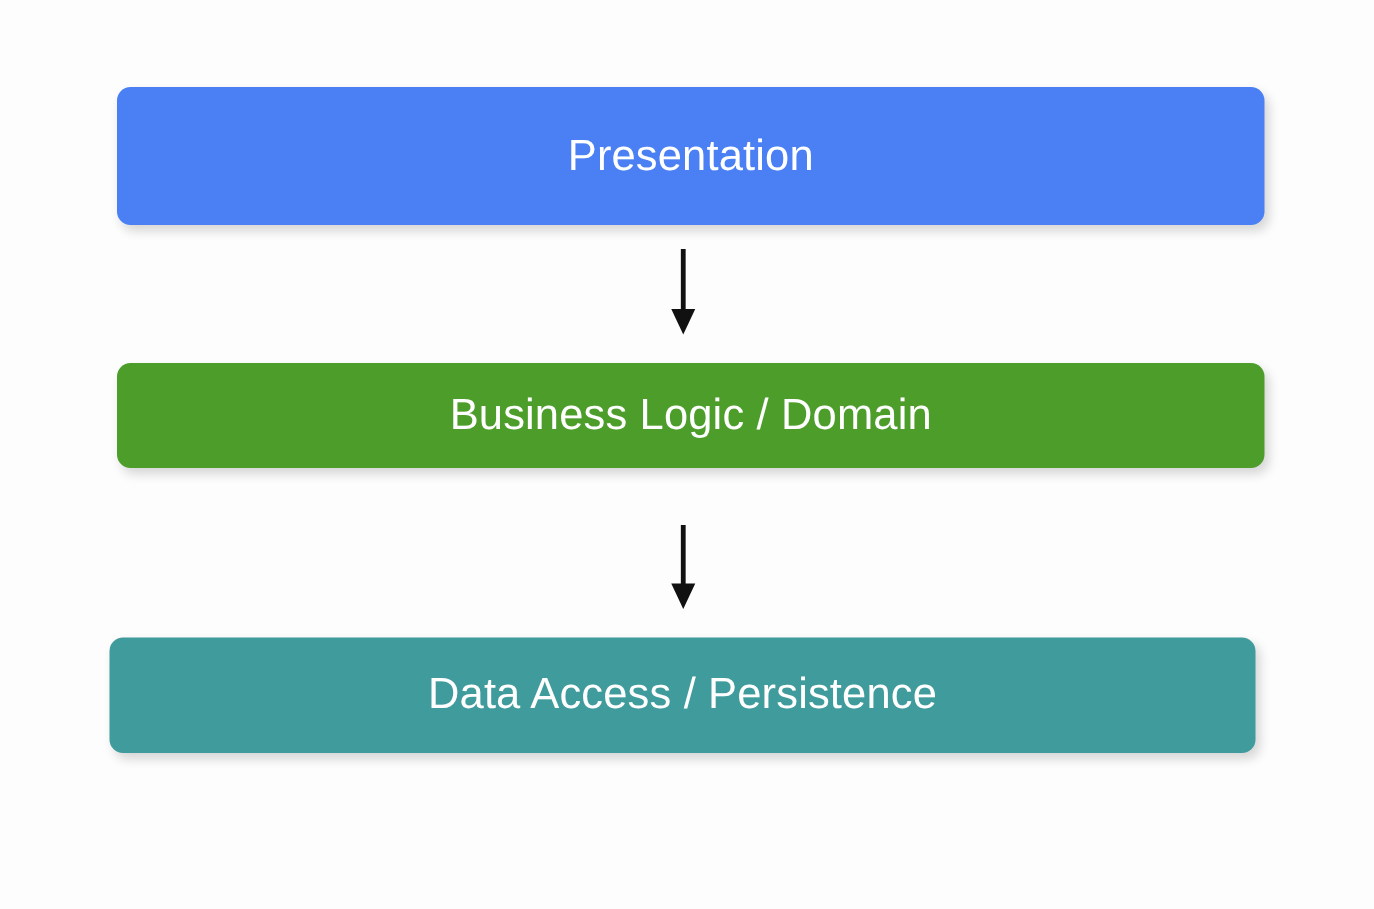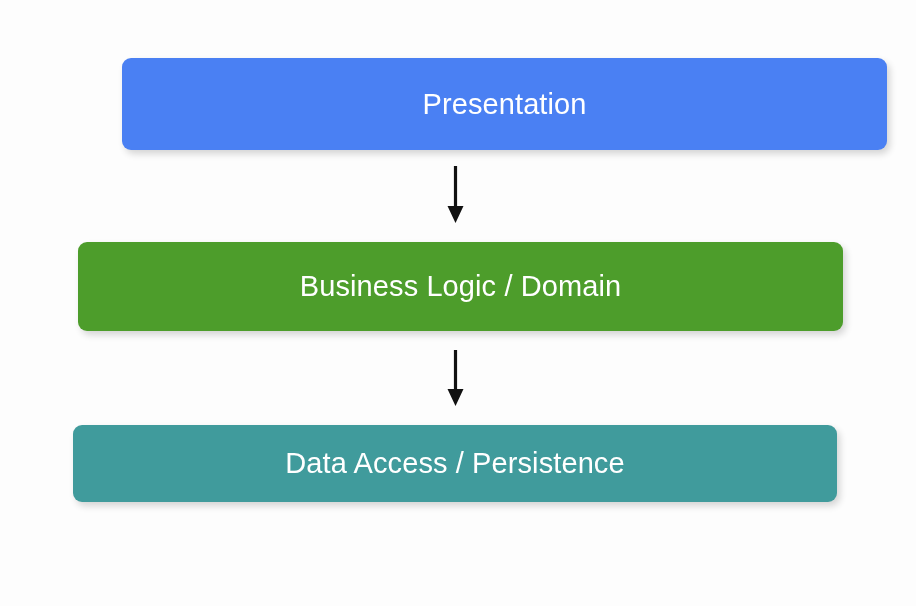--- a/index.html
+++ b/index.html
@@ -41,28 +41,27 @@
     white-space: nowrap;
     text-align: center;
   }
   
   #node-presentation {
     left: 78px;
     top: 58px;
     width: 765px;
     height: 92px;
     background: #4a80f3;
-    margin-left: 44px;
   }
   
   #node-business-logic {
     left: 78px;
     top: 242px;
     width: 765px;
-    height: 89px;
+    height: 70px;
     background: #4d9d2b;
   }
   
   #node-data-access {
     left: 73px;
     top: 425px;
     width: 764px;
     height: 77px;
     background: #409b9c;
   }

